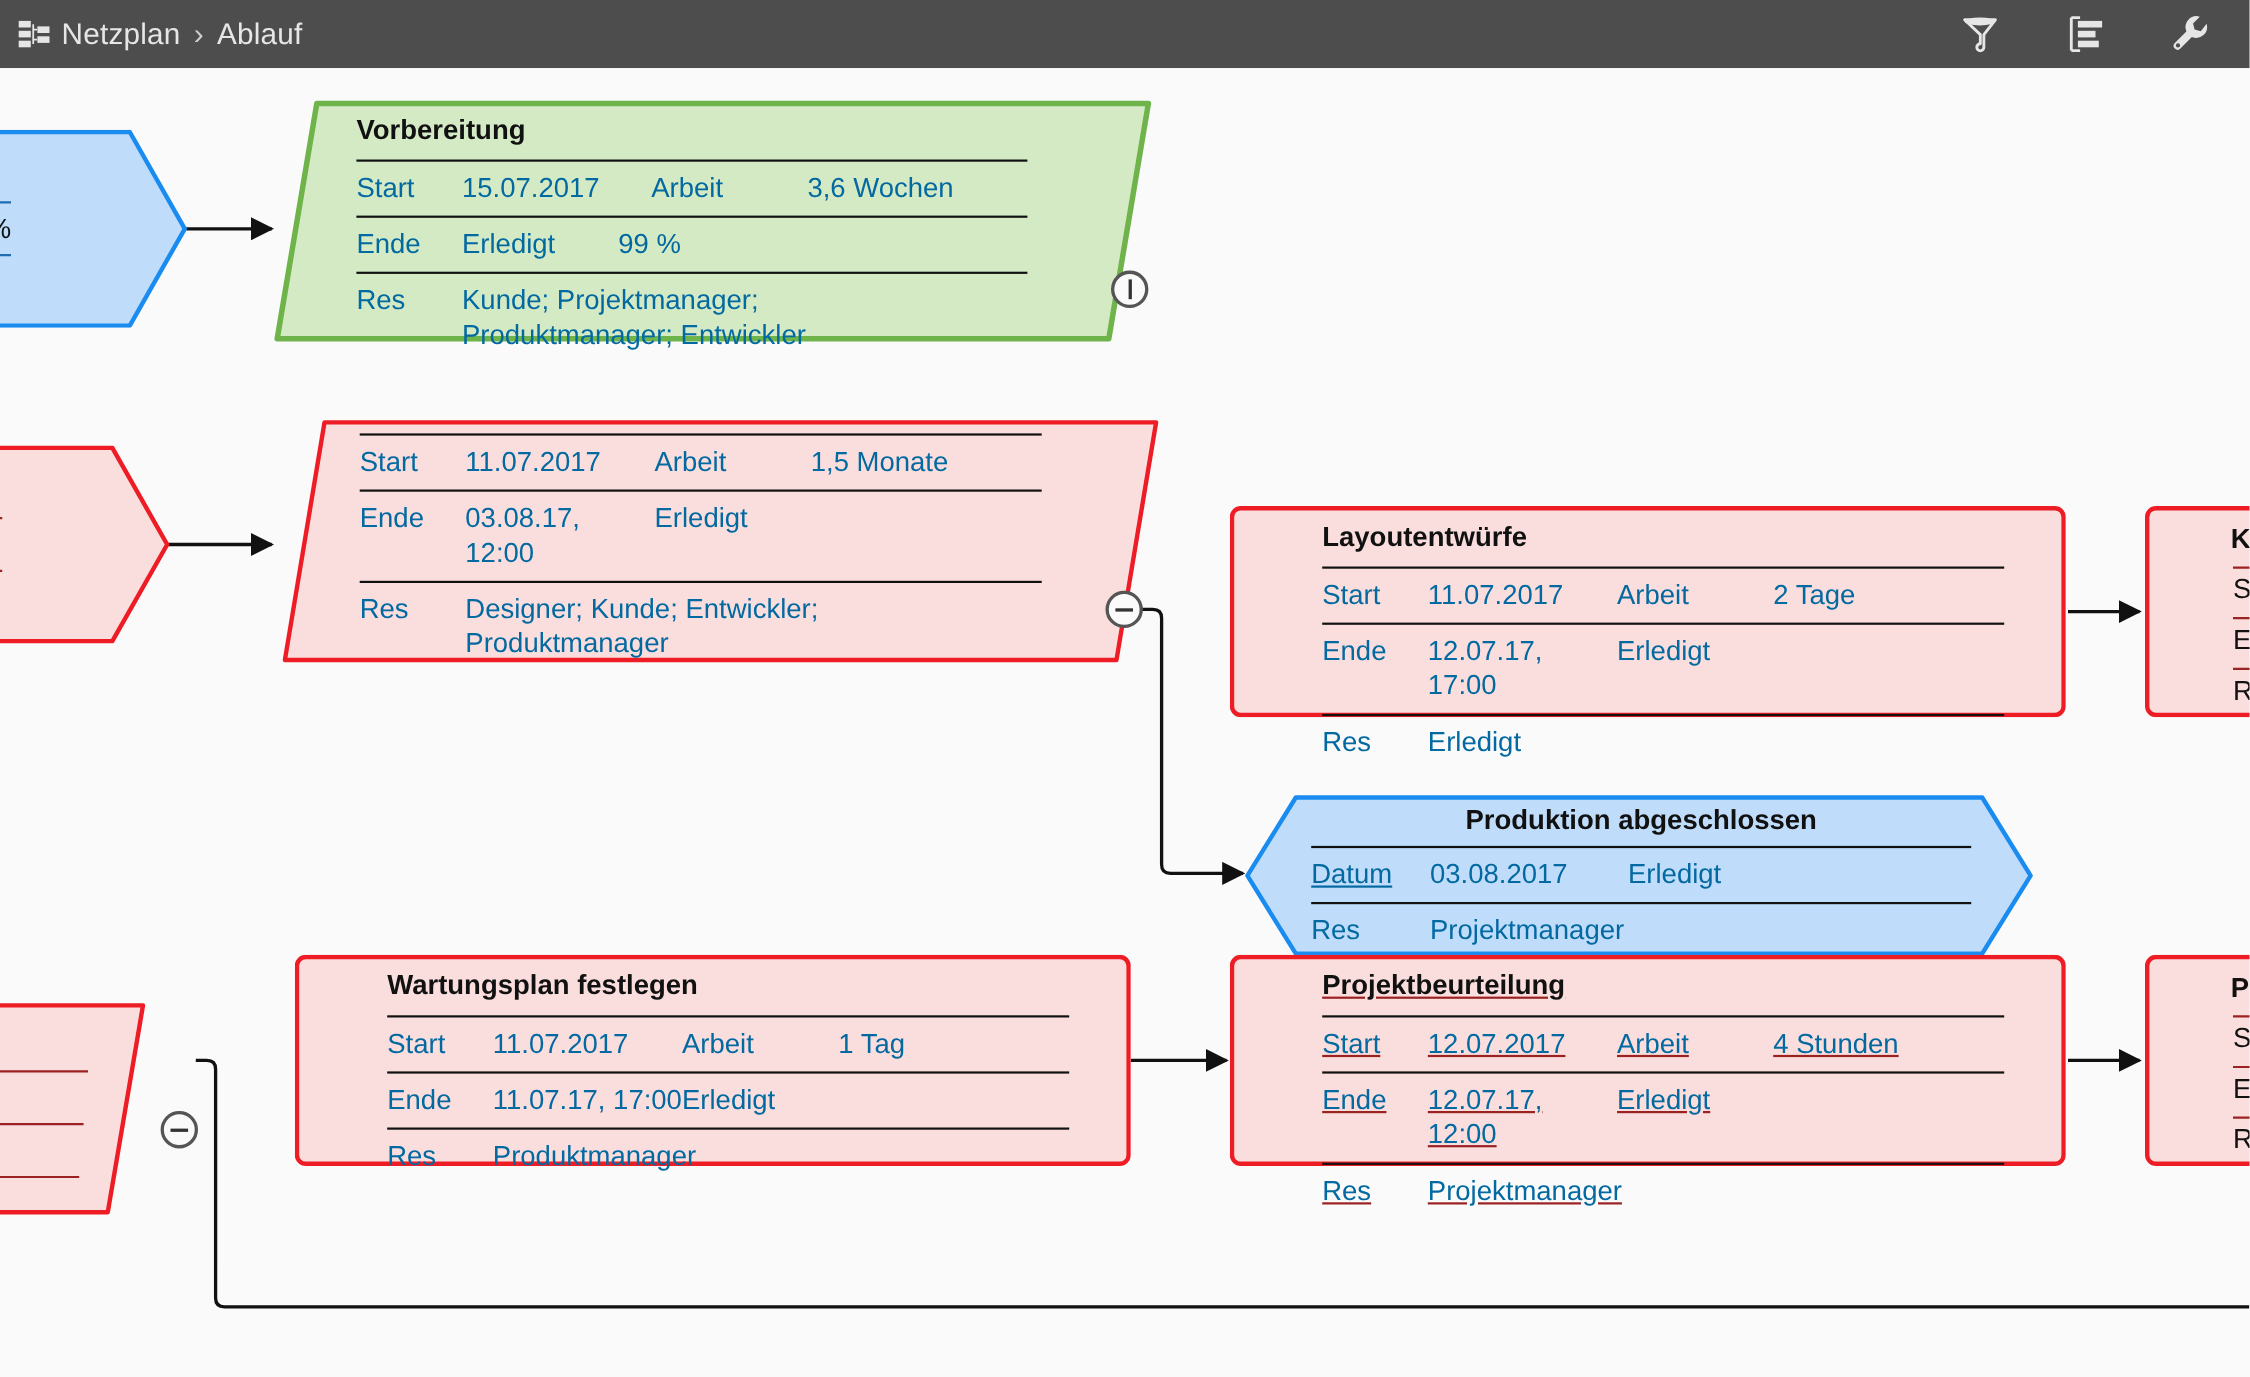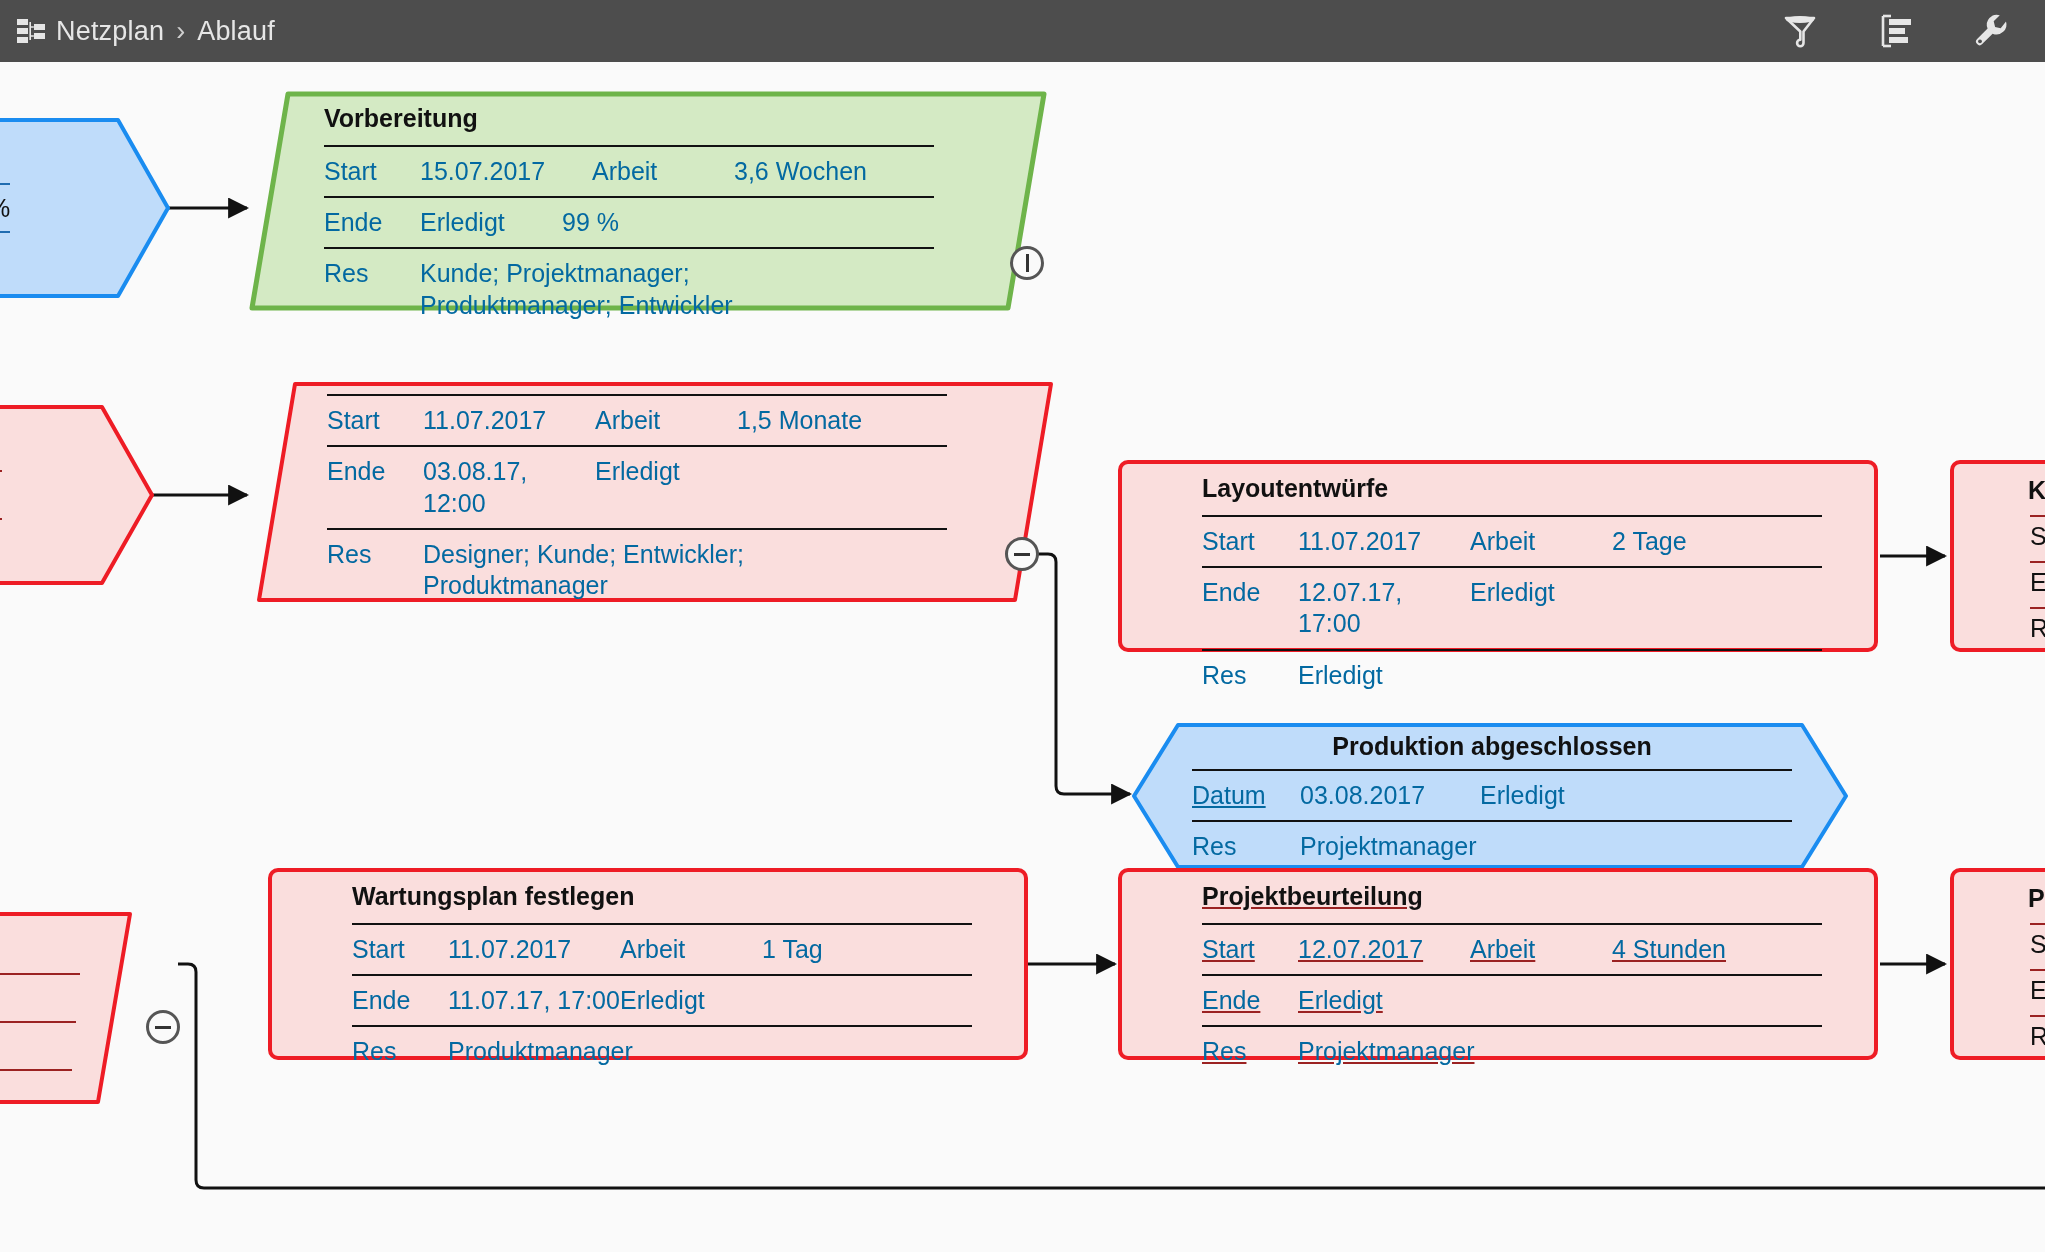--- a/index.html
+++ b/index.html
@@ -355,20 +355,21 @@
     <div class="node-body task-red" style="left:84px; width:620px;text-decoration:underline;">
       <div class="node-title">Projektbeurteilung</div>
       <div class="row">
         <span class="rowtext c-lbl1">Start</span>
         <span class="rowtext c-val1">12.07.2017</span>
         <span class="rowtext c-lbl2">Arbeit</span>
         <span class="rowtext c-val2">4 Stunden</span>
       </div>
       <div class="row">
         <span class="rowtext c-lbl1">Ende</span>
+        <span class="rowtext c-val1">12.07.17, 12:00</span>
         <span class="rowtext c-lbl2">Erledigt</span>
         <span class="rowtext c-val2"></span>
       </div>
       <div class="row">
         <span class="rowtext c-lbl1">Res</span>
         <span class="rowtext">Projektmanager</span>
       </div>
     </div>
   </div>
 

